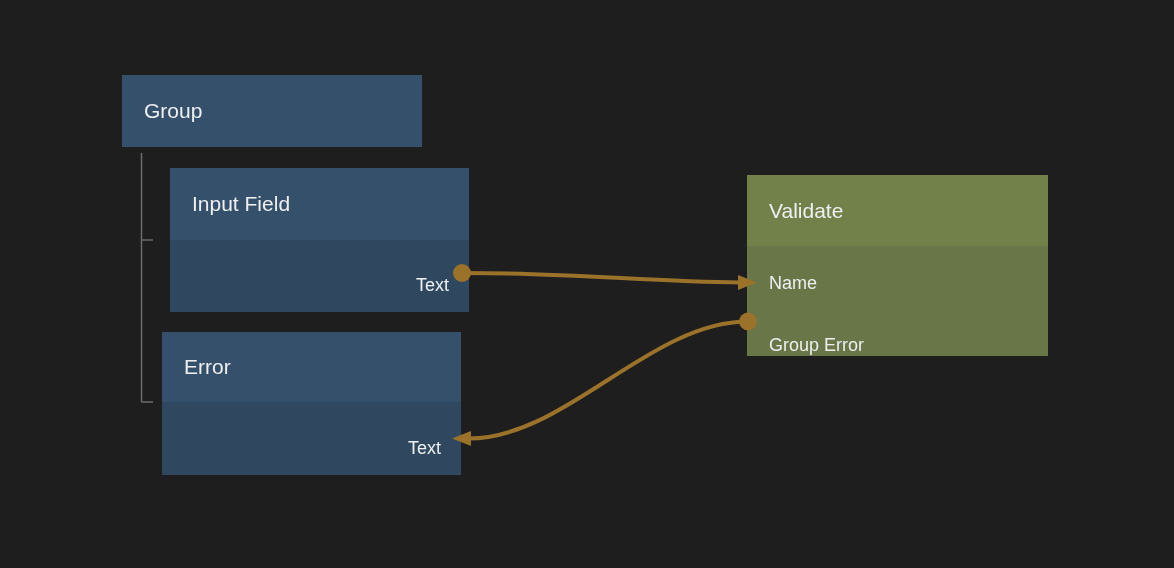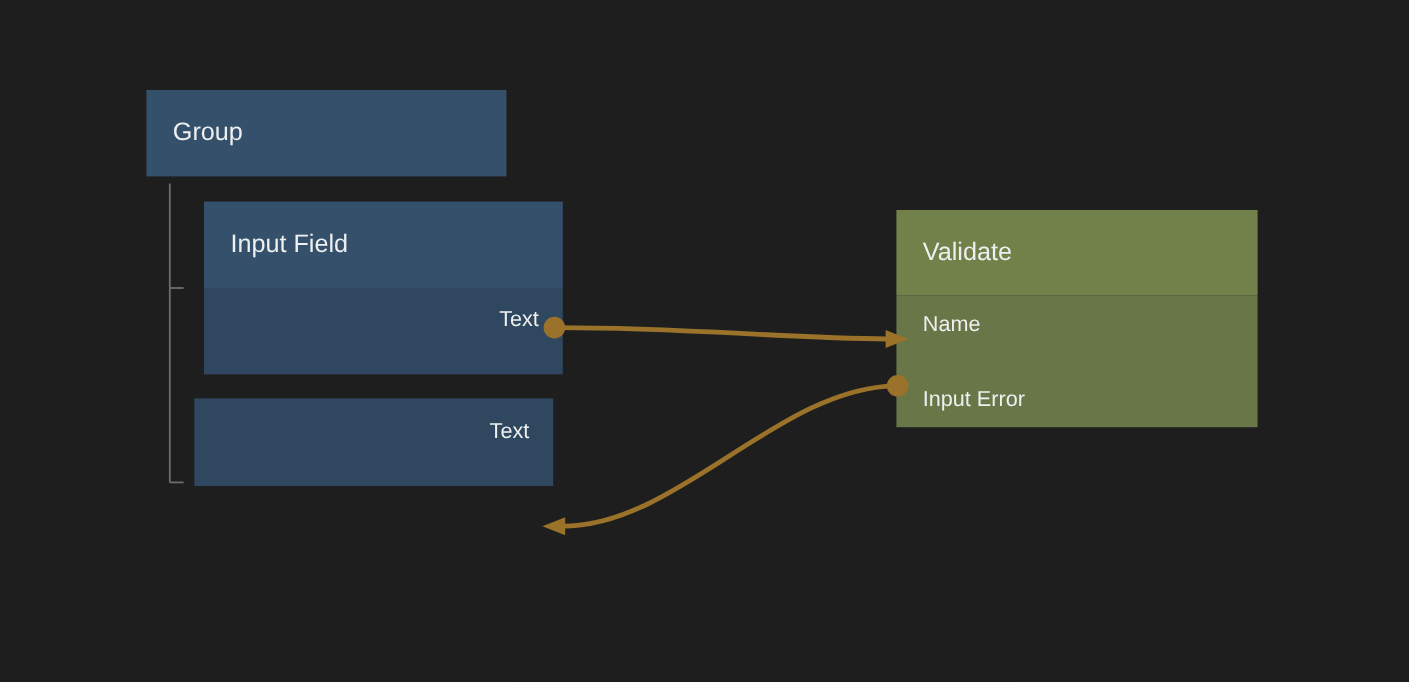--- a/index.html
+++ b/index.html
@@ -29,21 +29,21 @@
     font-size:21px;
     color:var(--text);
   }
   .ui .node-header{background:var(--ui-node-header);}
   .ui .node-body{background:var(--ui-node-body);}
   .logic .node-header{background:var(--logic-node-header);}
   .logic .node-body{background:var(--logic-node-body);gap:28px;}
   .node-body{display:flex;flex-direction:column;}
   .node-body.center{justify-content:center;}
   .port-row{
-    display:flex;align-items:flex-start;
+    display:flex;align-items:flex-end;
     height:40px;
     padding:0 20px 0 22px;
     font-size:18px;
     color:var(--text);
   }
   .port-row.out{justify-content:flex-end;}
   .port-row.in{justify-content:flex-start;}
   .wire{stroke:var(--connection);stroke-width:4;fill:none;}
   .port-dot{fill:var(--connection);}
   .arrowhead{fill:var(--connection);stroke:none;}
@@ -71,37 +71,40 @@
       <span>Input Field</span>
     </div>
     <div class="node-body center" style="height:72px;">
       <div class="port-row out">
         <span>Text</span>
       </div>
     </div>
   </div>
 
   <div class="node ui" style="left:162px;top:332px;width:299px;">
+    <div class="node-header" style="height:70px;">
+      <span>Error</span>
+    </div>
     <div class="node-body center" style="height:73px;">
       <div class="port-row out">
         <span>Text</span>
       </div>
     </div>
   </div>
 
   <div class="node logic" style="left:747px;top:175px;width:301px;">
     <div class="node-header" style="height:71px;">
       <span>Validate</span>
     </div>
     <div class="node-body" style="height:110px;padding-top:14px;">
       <div class="port-row in">
         <span>Name</span>
       </div>
       <div class="port-row in">
-        <span>Input Error</span>
+        <span>Group Error</span>
       </div>
     </div>
   </div>
 
   <svg class="layer" viewBox="0 0 1174 568" aria-hidden="true">
 
     <g>
       <path class="wire" d="M 466 273 C 570 273, 650 281.5, 740 282.5"></path>
       <polygon class="arrowhead" points="757,282.5 738,275 738,290"></polygon>
       <circle class="port-dot" cx="462" cy="273" r="9"></circle>

